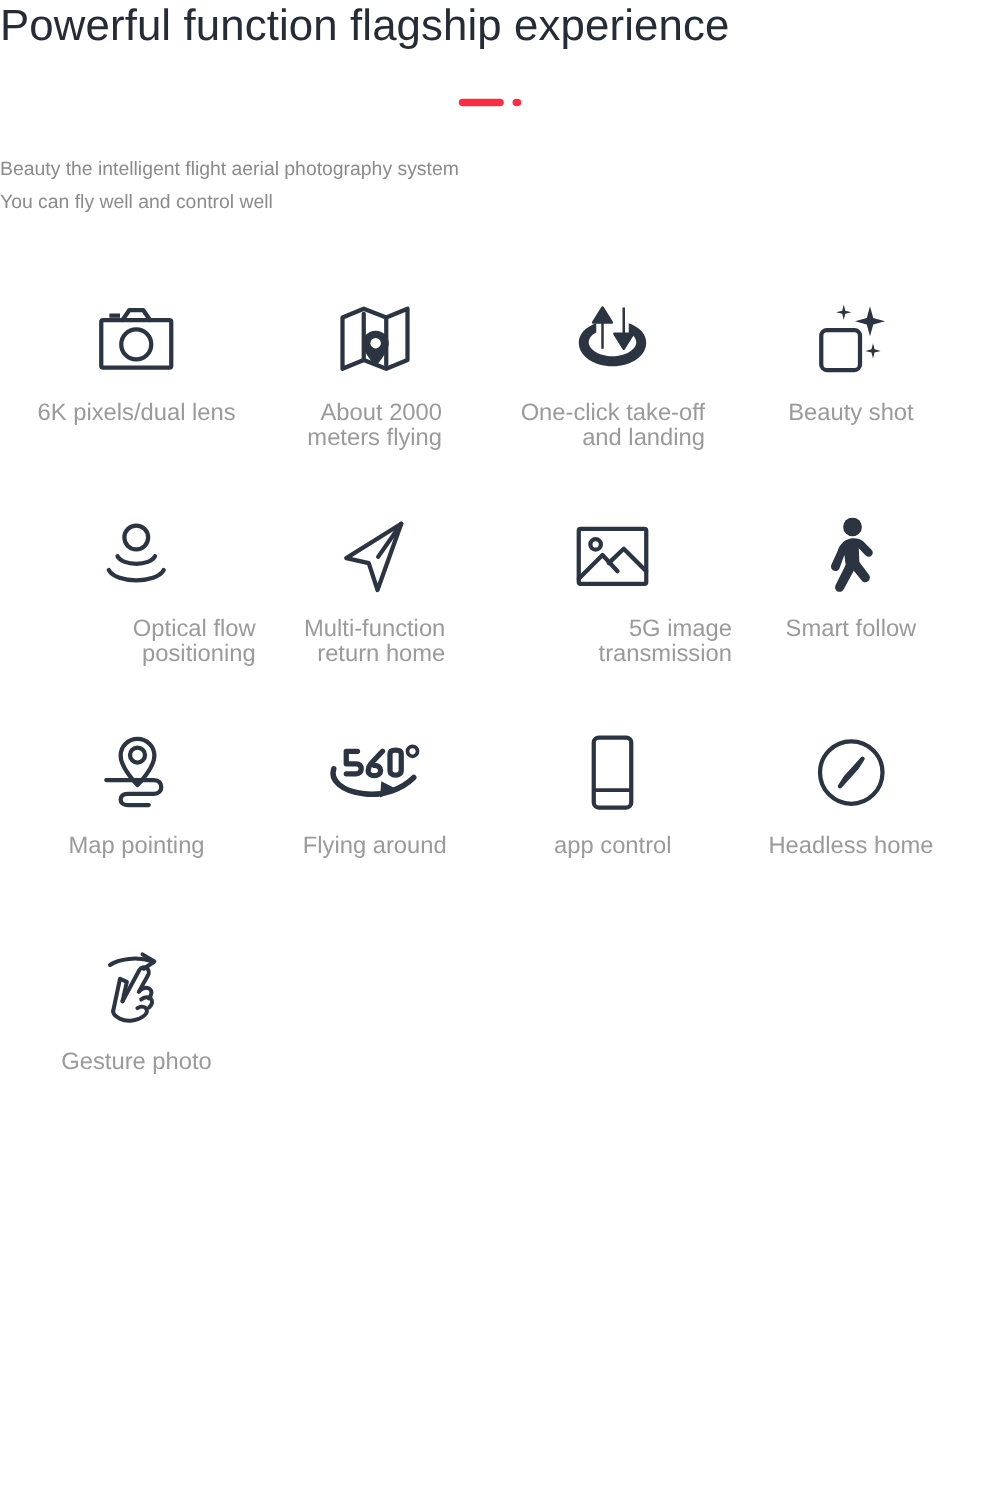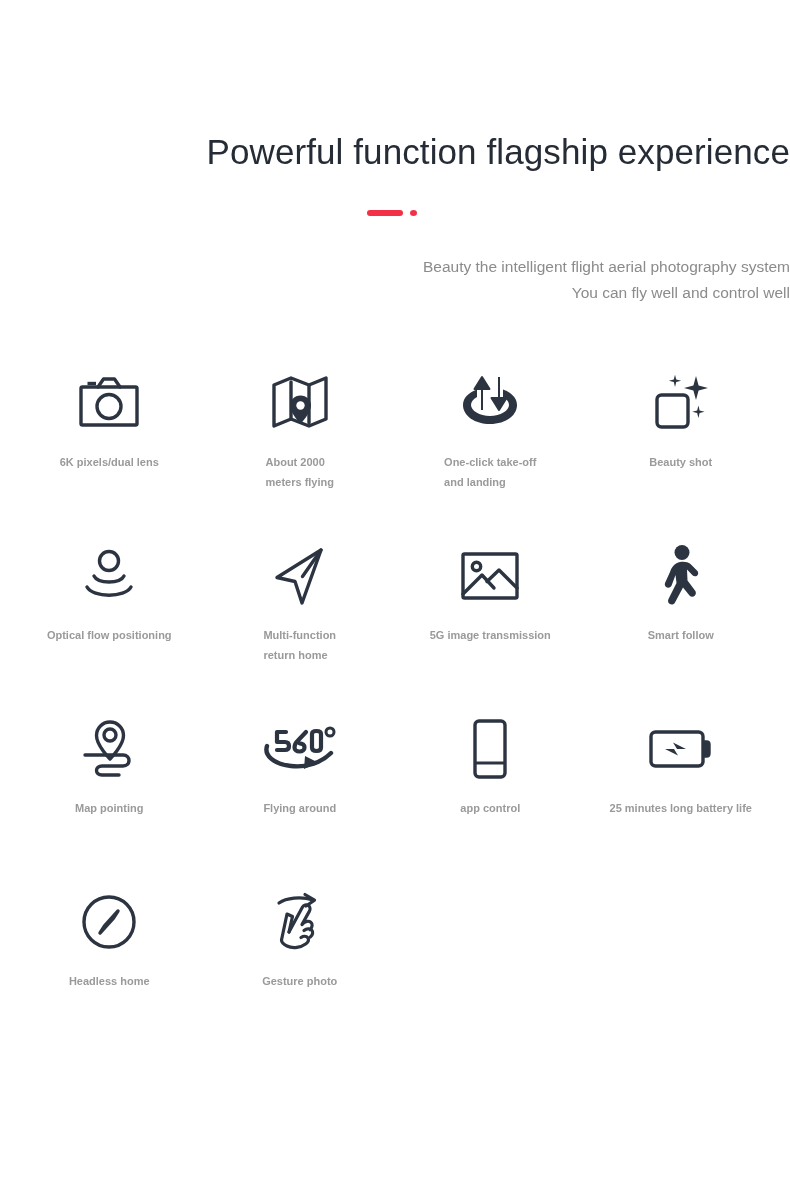--- a/index.html
+++ b/index.html
@@ -18,22 +18,21 @@
   .page {
     position: relative;
     width: 790px;
     height: 1203px;
     background: #ffffff;
     overflow: hidden;
   }
 
   
   .header {
-    padding-top: 131px;
-    text-align: right;
+    text-align: left;
   }
 
   .page-title {
     font-size: 35px;
     font-weight: 400;
     letter-spacing: 0.1px;
     color: #262c36;
     line-height: 1.2;
   }
 
@@ -94,25 +93,25 @@
     align-items: center;
     justify-content: center;
   }
 
   .feature-icon svg {
     display: block;
   }
 
   .feature-label {
     margin-top: 16px;
-    font-size: 11px;
+    font-size: 19px;
     line-height: 20px;
     color: #9a9a9a;
-    text-align: left;
-    font-weight: 700;
+    text-align: right;
+    font-weight: 400;
     white-space: pre-line;
   }
 </style>
 </head>
 <body>
 
 <div class="page">
 
   <div class="header">
     <h1 class="page-title">Powerful function flagship experience</h1>
@@ -256,30 +255,20 @@
       <span class="feature-icon">
         <svg width="40" height="62" viewBox="0 0 40 62" fill="none" stroke="#2b3440" stroke-width="3.4">
           <rect x="5" y="3" width="30" height="56" rx="4"></rect>
           <path d="M5 45 H35" stroke-width="3"></path>
           <circle cx="20" cy="52" r="4" fill="#ffffff" stroke="#ffffff" stroke-width="0"></circle>
         </svg>
       </span>
       <span class="feature-label">app control</span>
     </div>
 
-    <div class="feature">
-      <span class="feature-icon">
-        <svg width="66" height="44" viewBox="0 0 66 44" fill="none" stroke="#2b3440" stroke-width="3.4">
-          <rect x="3" y="5" width="52" height="34" rx="4.5"></rect>
-          <path d="M55 15 L58.5 15 C60 15 61 16 61 17.5 L61 26.5 C61 28 60 29 58.5 29 L55 29" fill="#2b3440" stroke-linejoin="round"></path>
-          <path d="M17 22 H29 L25 15.5 L38 22 H26 L30 28.5 Z" fill="#2b3440" stroke="none"></path>
-        </svg>
-      </span>
-      <span class="feature-label">25 minutes long battery life</span>
-    </div>
 
 
     <div class="feature">
       <span class="feature-icon">
         <svg width="58" height="58" viewBox="0 0 58 58" fill="none" stroke="#2b3440" stroke-width="3.4">
           <circle cx="29" cy="29" r="25"></circle>
           <path d="M38 18 L24.5 33 L20 40 L33.5 25 Z" fill="#2b3440" stroke-linejoin="round"></path>
         </svg>
       </span>
       <span class="feature-label">Headless home</span>

